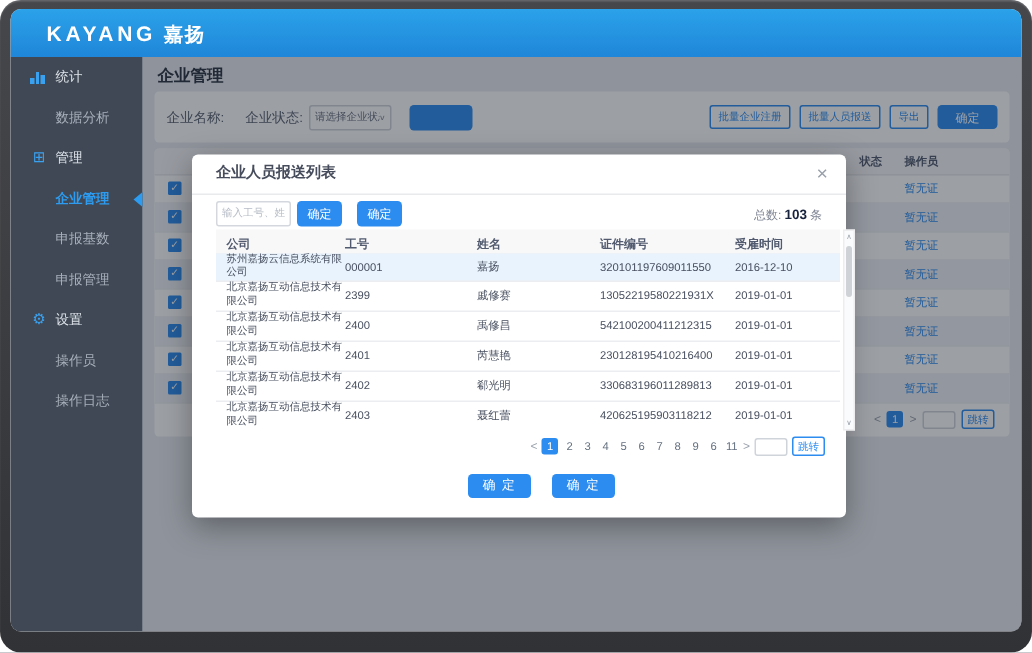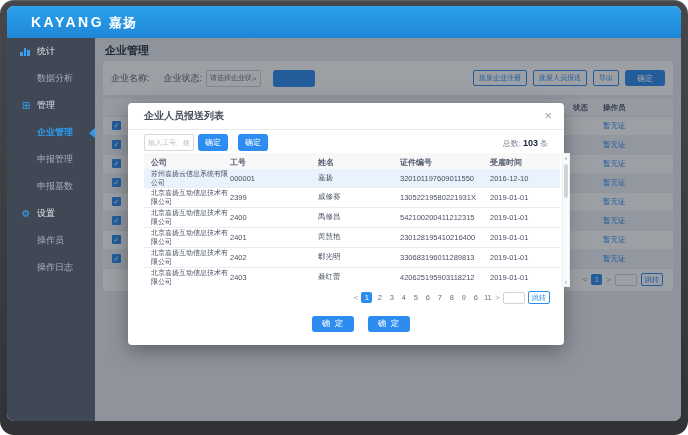--- a/index.html
+++ b/index.html
@@ -134,22 +134,22 @@
             <i></i>
             <i></i>
             <i></i>
           </span><span>统计</span>
     </div>
     <div class="sb-item sb-child"><span>数据分析</span></div>
     <div class="sb-item">
       <span class="sb-ic">⊞</span><span>管理</span>
     </div>
     <div class="sb-item sb-child sb-active"><span>企业管理</span></div>
+    <div class="sb-item sb-child"><span>申报基数</span></div>
     <div class="sb-item sb-child"><span>申报管理</span></div>
-    <div class="sb-item sb-child"><span>申报基数</span></div>
     <div class="sb-item">
       <span class="sb-ic">⚙</span><span>设置</span>
     </div>
     <div class="sb-item sb-child"><span>操作员</span></div>
     <div class="sb-item sb-child"><span>操作日志</span></div>
   </div>
 
   <div class="page-title">企业管理</div>
 
   <div class="toolbar-card">

